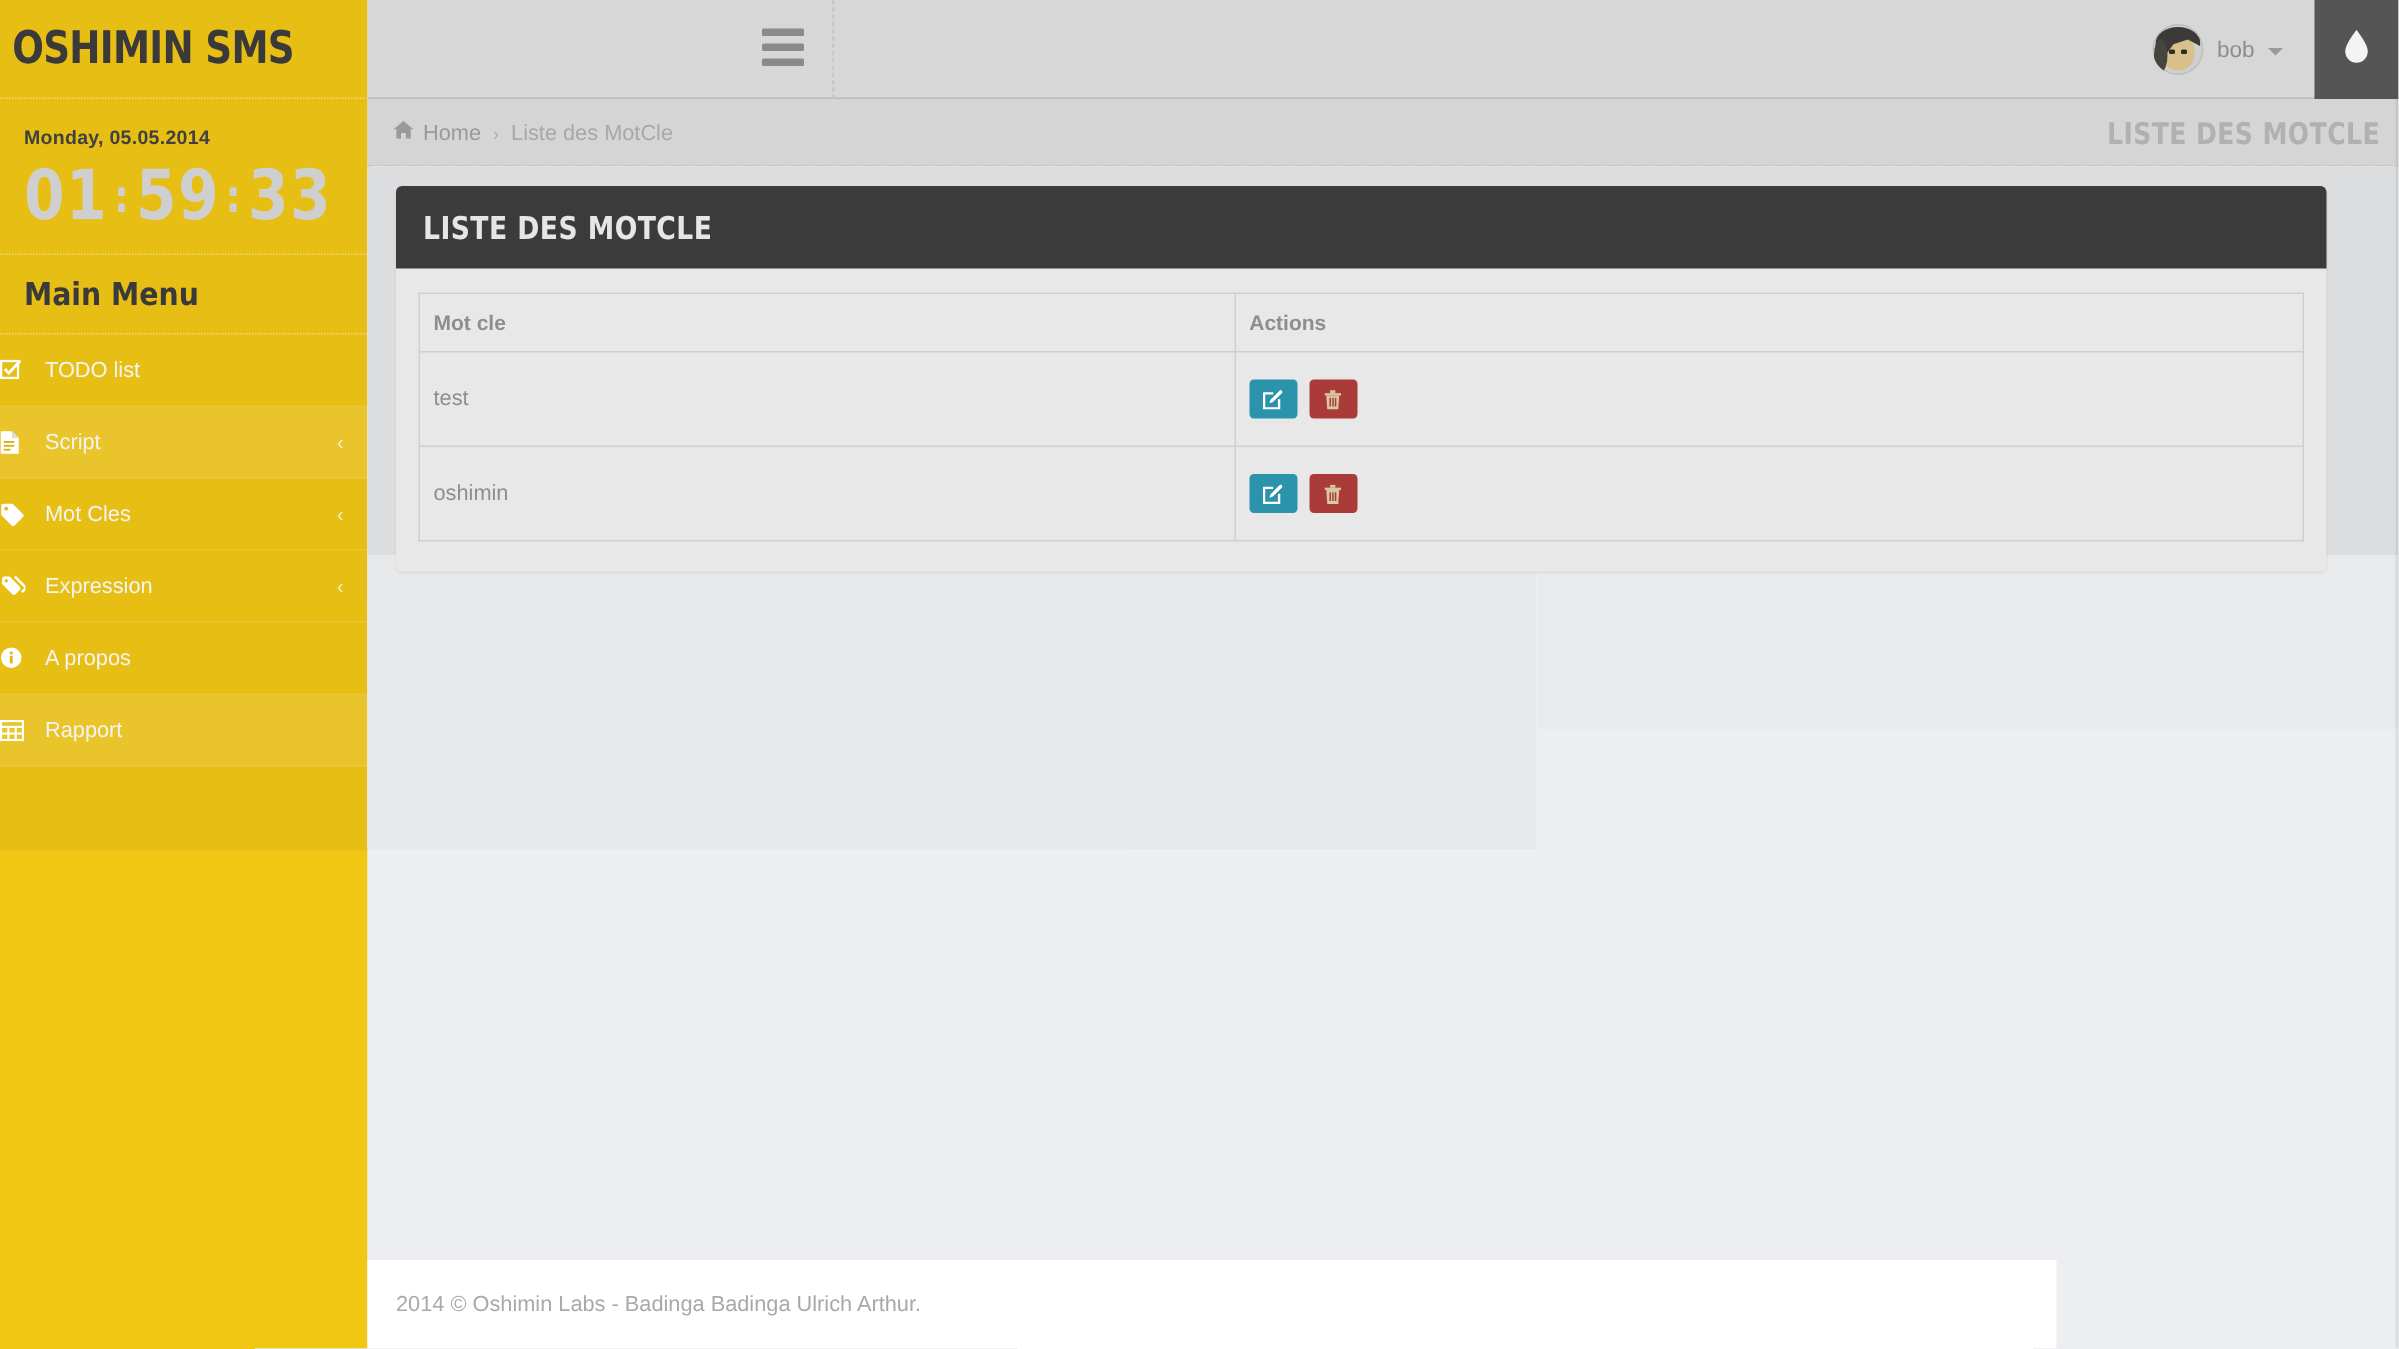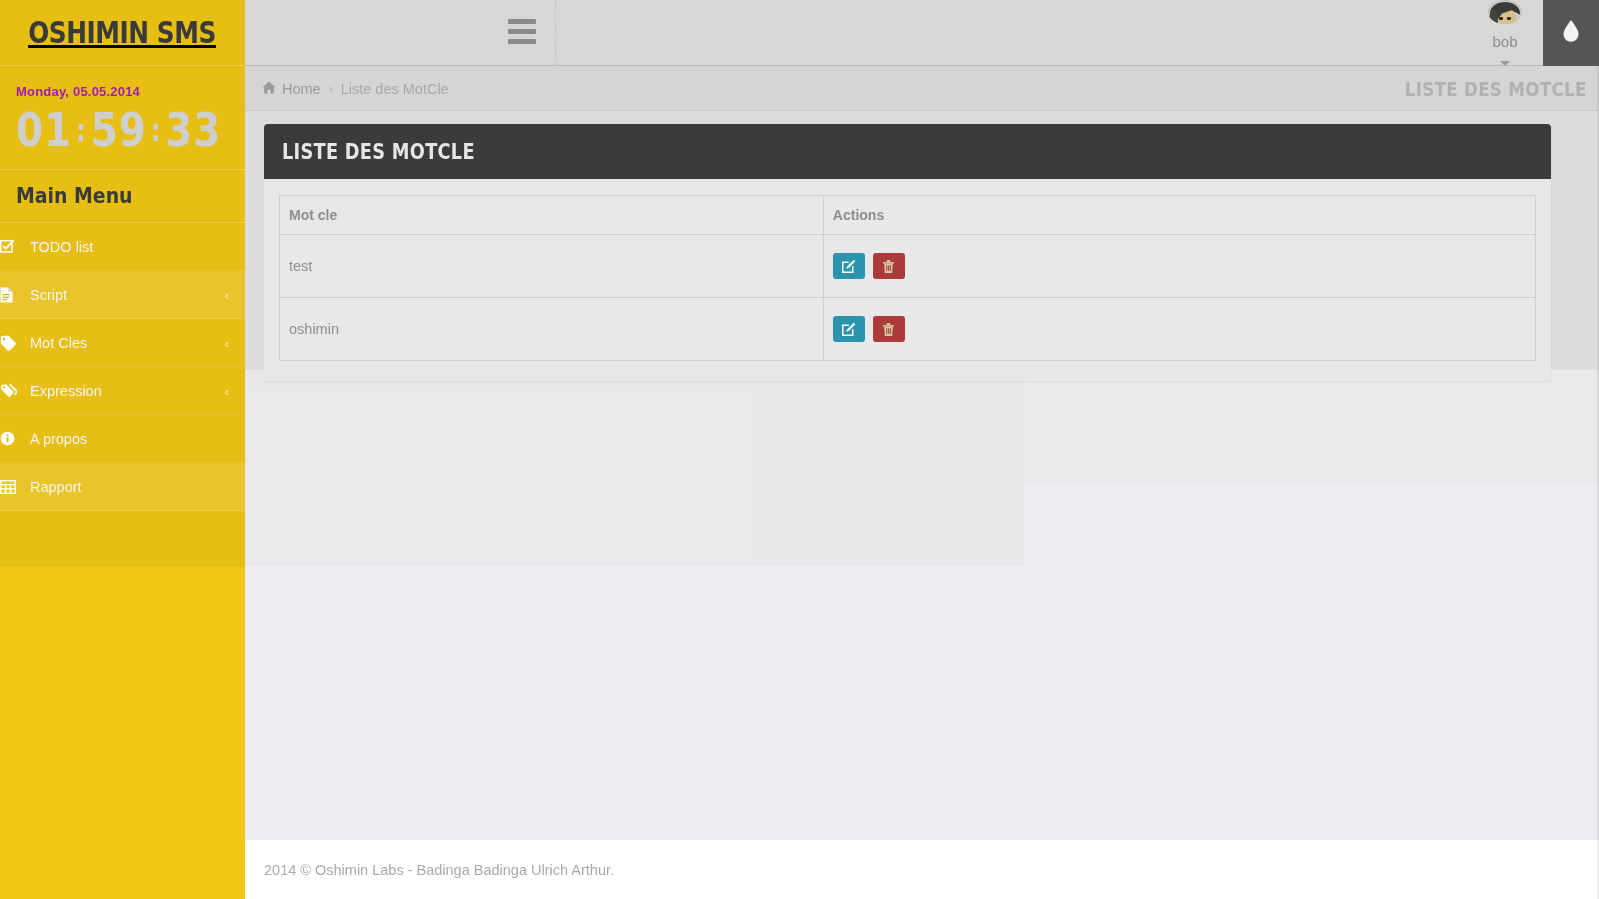--- a/index.html
+++ b/index.html
@@ -18,40 +18,39 @@
     background: #f2c714;
   }
   #sidebar-shade {
     position: absolute; left: 0; top: 0;
     width: 245px; height: 567px;
     background: rgba(0,0,0,0.045);
   }
   #brand {
     position: relative;
     height: 66px;
-    display: flex; align-items: center; justify-content: center;
+    display: flex; align-items: center; 
     border-bottom: 1px dotted rgba(255,255,255,0.45);
-    text-decoration: underline;
   }
   #brand-text {
     font-family: "DejaVu Sans Condensed", "Liberation Sans Narrow", "Liberation Sans", sans-serif;
     font-weight: bold;
     font-size: 30px;
     letter-spacing: -0.5px;
     color: #3a3a3a;
     transform: scaleX(0.92);
   }
   #clock-box {
     position: relative;
     padding: 18px 0 16px 16px;
     border-bottom: 1px dotted rgba(255,255,255,0.45);
   }
   #clock-date {
     font-size: 13px; font-weight: bold;
-    color: #a21caf;
+    color: #404040;
     letter-spacing: 0.2px;
     margin-bottom: 8px;
   }
   #clock-time {
     font-family: "DejaVu Sans Condensed", "Liberation Sans Narrow", "Liberation Sans", sans-serif;
     font-size: 46px; font-weight: bold;
     color: #cfcfcf;
     letter-spacing: 1px;
     line-height: 1;
     transform: scaleX(0.94);
@@ -105,21 +104,21 @@
     display: block; height: 5px; background: #8a8a8a;
     border-radius: 1px; margin-bottom: 5px;
   }
   #header-divider {
     position: absolute; left: 310px; top: 0;
     width: 0; height: 66px;
     border-left: 1px dashed #c2c2c2;
   }
   #user-box {
     position: absolute; right: 77px; top: 0; height: 66px;
-    display: flex; align-items: center; gap: 9px; cursor: pointer; flex-direction: column;
+    display: flex; align-items: center; gap: 9px; cursor: pointer;
   }
   #avatar {
     width: 34px; height: 34px; border-radius: 50%;
     background: #cfcfcf;
     overflow: hidden; position: relative;
     box-shadow: 0 0 0 1px rgba(0,0,0,0.08) inset;
   }
   #avatar .face {
     position: absolute; left: 6px; top: 7px;
     width: 22px; height: 24px; border-radius: 45% 45% 48% 48%;
@@ -241,21 +240,21 @@
     width: 32px; height: 26px; border-radius: 3px;
     border: none; cursor: pointer; vertical-align: middle;
   }
   .btn + .btn { margin-left: 4px; }
   .btn-edit { background: #2b93ab; }
   .btn-del  { background: #ab3b3b; }
   .btn svg { display: block; }
 
   #footer {
     position: absolute; left: 245px; bottom: 0;
-    width: 1354px; height: 59px;
+    width: 1126px; height: 59px;
     background: #ffffff;
     display: flex; align-items: center;
     padding-left: 19px;
     font-size: 14.5px; color: #a9a9a9;
   }
   #scroll-track {
     position: absolute; right: 0; top: 66px;
     width: 2px; height: 833px;
     background: rgba(0,0,0,0.07);
   }

